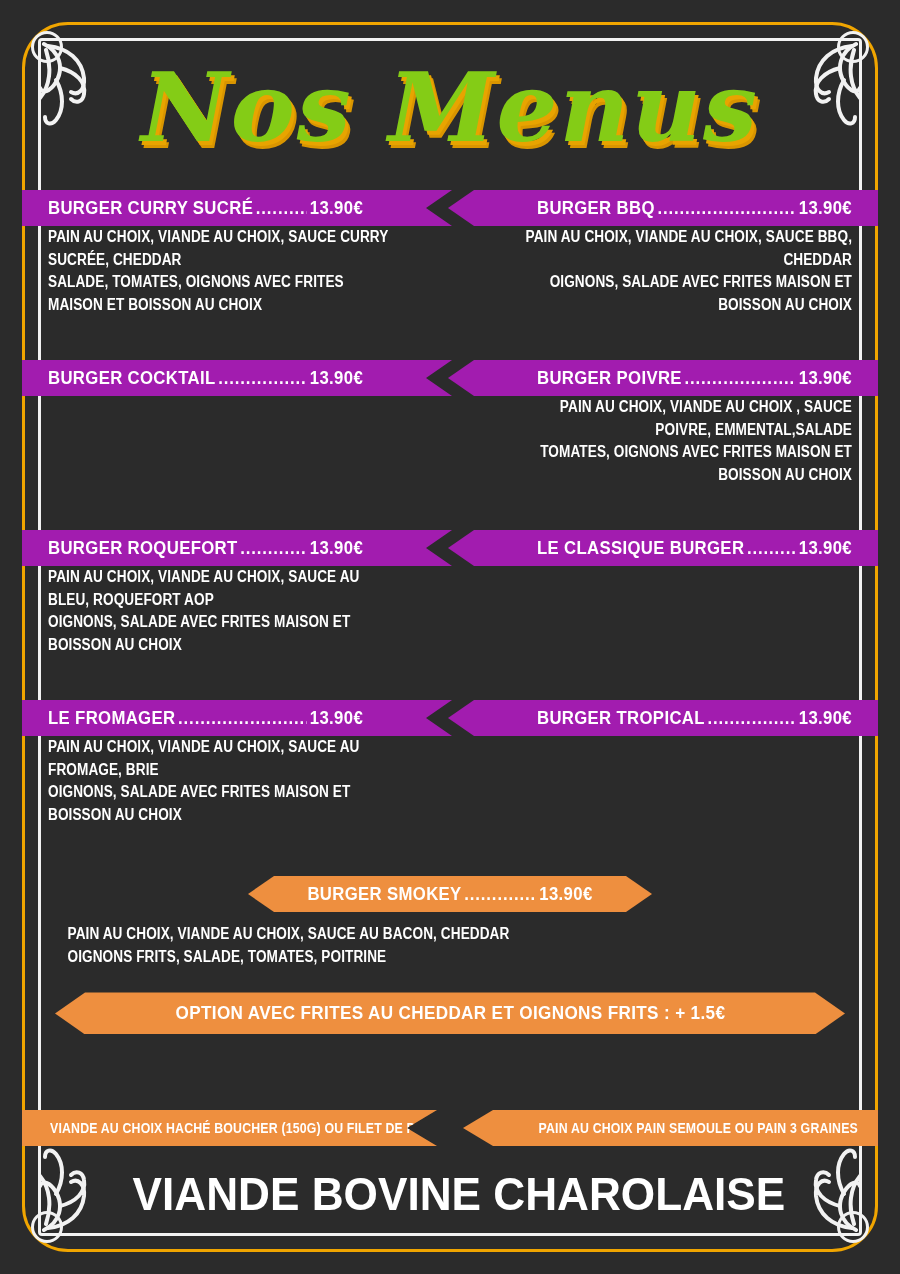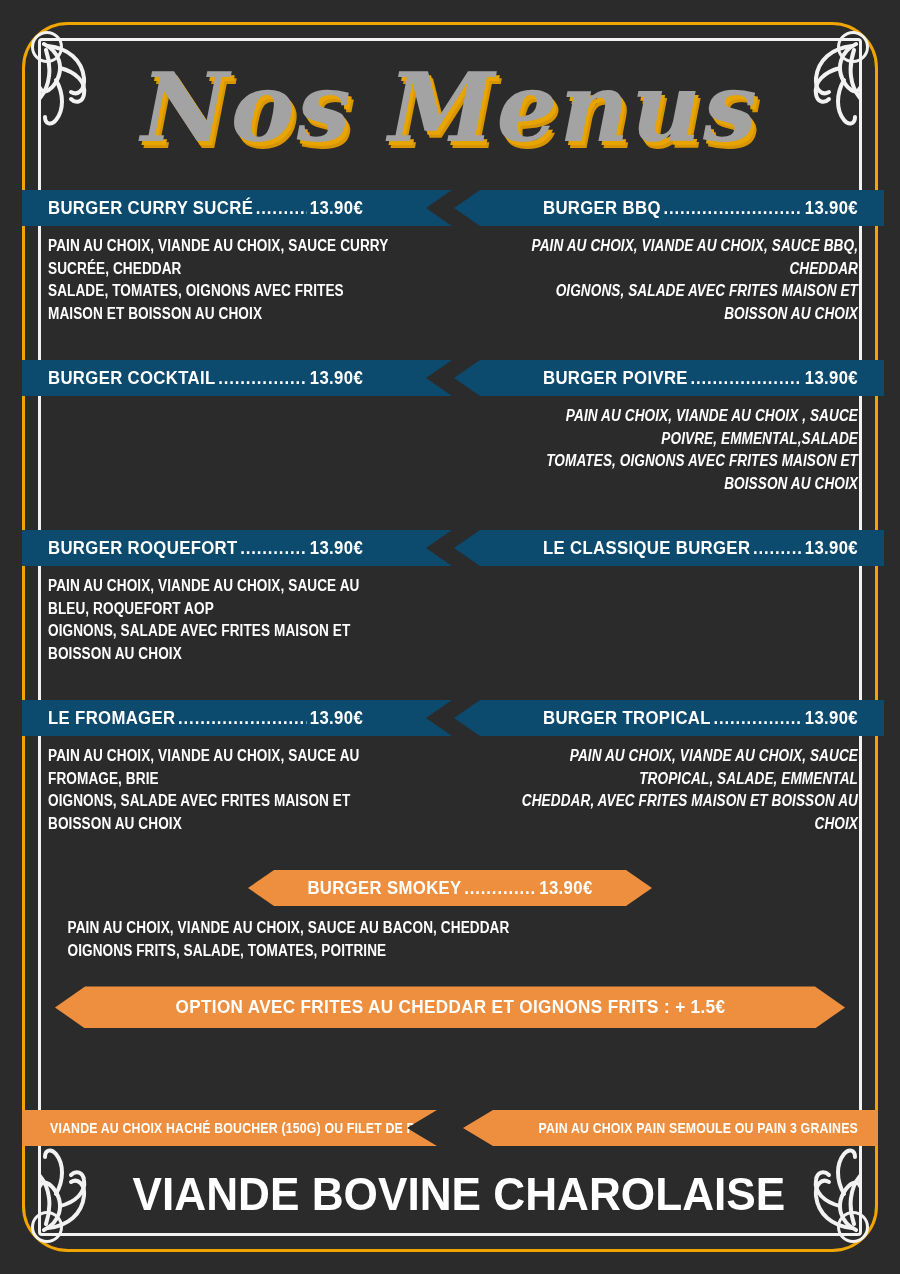--- a/index.html
+++ b/index.html
@@ -43,45 +43,45 @@
   .title-wrap{
     position:absolute;left:0;right:0;top:48px;height:120px;
     display:flex;align-items:center;justify-content:center;
     z-index:5;
   }
   .title{
     font-family:"DejaVu Serif", serif;
     font-size:96px;
     font-weight:bold;
     font-style:italic;
-    color:#a3a3a3;
+    color:#84cc16;
     letter-spacing:2px;
     text-shadow:
        3px 4px 0 #e8a400,
        5px 7px 0 #d99500;
     white-space:nowrap;
     line-height:1;
   }
 
   
   .content{
     position:absolute;left:0;right:0;top:190px;bottom:95px;
     z-index:4;
   }
 
   .row{position:relative;height:170px;}
 
   .col{position:absolute;top:0;width:430px;}
   .col-left{left:22px;}
-  .col-right{right:16px;}
+  .col-right{right:22px;}
 
   
   .ribbon{
     position:relative;height:36px;
-    background:#0c4a6e;
+    background:#a21caf;
     display:flex;align-items:center;
     box-sizing:border-box;
   }
   .ribbon.left{
     padding-left:26px;padding-right:46px;
     clip-path:polygon(0 0,100% 0,calc(100% - 26px) 50%,100% 100%,0 100%);
   }
   .ribbon.right{
     padding-left:46px;padding-right:26px;
     clip-path:polygon(26px 0,100% 0,100% 100%,26px 100%,0 50%);
@@ -100,37 +100,36 @@
   .ribbon.right .ribbon-line{transform-origin:right center;justify-content:flex-end;}
   .rl-name{flex:0 0 auto;}
   .rl-dots{
     flex:1 1 auto;overflow:hidden;white-space:nowrap;
     font-weight:bold;font-size:19px;letter-spacing:1px;
     margin:0 3px;min-width:26px;
   }
   .rl-price{flex:0 0 auto;}
 
   .desc{
-    margin-top:9px;
     font-family:"Liberation Sans Narrow","Liberation Sans",sans-serif;
     font-weight:bold;
     font-size:16px;
     line-height:1.42;
     color:#ffffff;
     letter-spacing:.1px;
   }
   .desc div{transform:scaleX(.85);}
   .col-left .desc{padding-left:26px;text-align:left;}
   .col-left .desc div{transform-origin:left center;}
-  .col-right .desc{padding-right:26px;text-align:right;font-style:italic;}
+  .col-right .desc{padding-right:26px;text-align:right;}
   .col-right .desc div{transform-origin:right center;}
 
   
   .center-item{
-    position:relative;text-align:center;
+    position:relative;margin-top:6px;text-align:center;
   }
   .ribbon-center{
     position:relative;width:404px;margin:0 auto;height:36px;
     background:#ee8f3f;
     display:flex;align-items:center;justify-content:center;
     padding:0 40px;box-sizing:border-box;
     clip-path:polygon(26px 0,calc(100% - 26px) 0,100% 50%,calc(100% - 26px) 100%,26px 100%,0 50%);
   }
   .ribbon-center .ribbon-line{transform-origin:center;justify-content:center;}
   .center-item .desc{
@@ -337,24 +336,20 @@
         </div>
       </div>
       <div class="col col-right">
         <div class="ribbon right">
           <div class="ribbon-line">
             <span class="rl-name">BURGER TROPICAL</span>
             <span class="rl-dots">........................................................................</span>
             <span class="rl-price">13.90€</span>
           </div>
         </div>
-        <div class="desc">
-          <div>PAIN AU CHOIX, VIANDE AU CHOIX, SAUCE TROPICAL, SALADE, EMMENTAL</div>
-          <div>CHEDDAR, AVEC FRITES MAISON  ET BOISSON AU CHOIX</div>
-        </div>
       </div>
     </div>
 
     <div class="center-item">
       <div class="ribbon-center">
         <div class="ribbon-line">
           <span class="rl-name">BURGER SMOKEY</span>
           <span class="rl-dots">........................................................................</span>
           <span class="rl-price">13.90€</span>
         </div>

